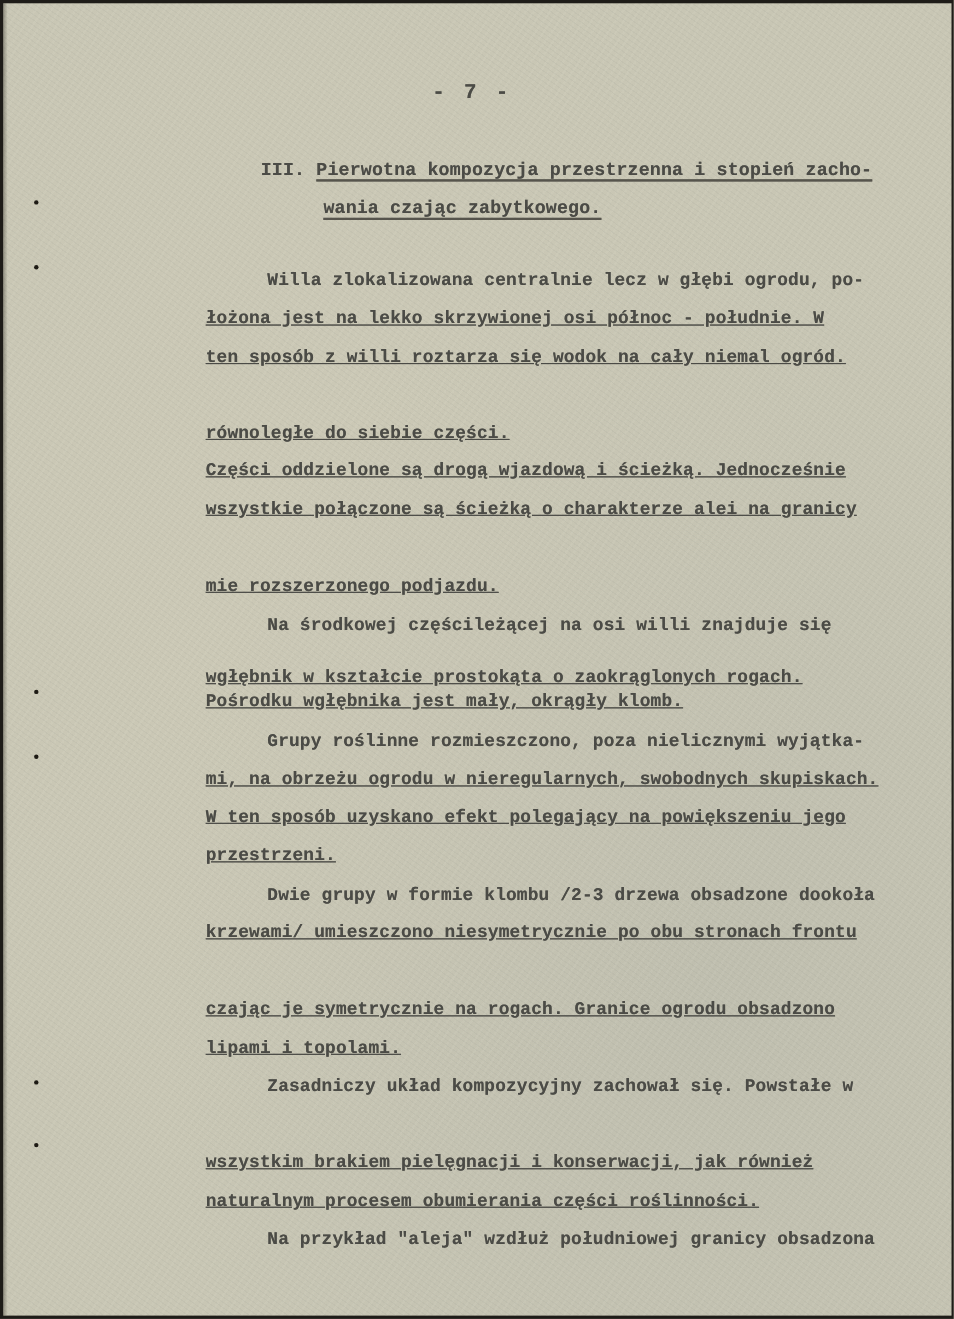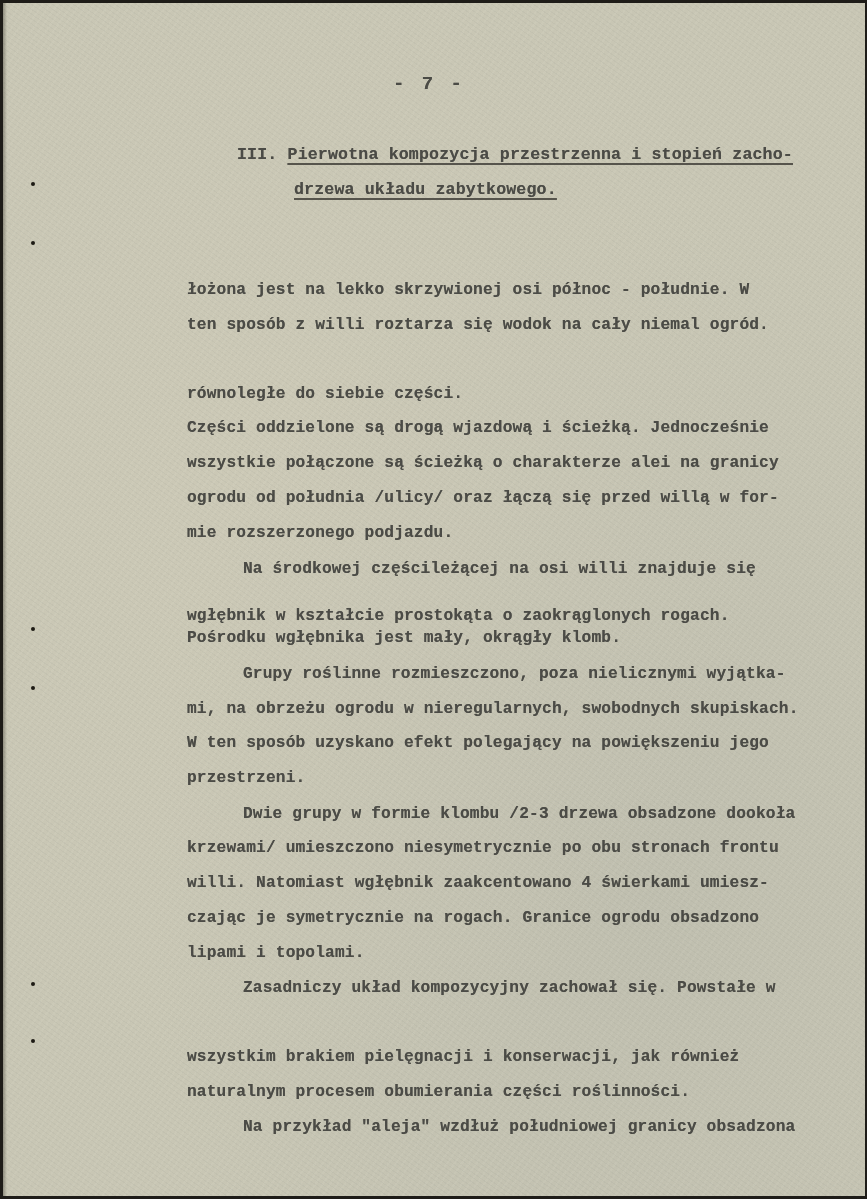--- a/index.html
+++ b/index.html
@@ -48,21 +48,21 @@
     }
     .heading-num {
       display: inline-block;
     }
     .heading-ul {
       text-decoration: underline;
       text-decoration-thickness: 2px;
       text-underline-offset: 4px;
       text-decoration-color: #56544c;
     }
-    .line { left: 184px; }
+    .line { left: 184px; text-decoration: underline; }
     .indent { left: 240px; }
     .punch {
       position: absolute;
       width: 4px;
       height: 4px;
       border-radius: 50%;
       background: #1d1a14;
       left: 28px;
     }
     .edge-shadow {
@@ -81,43 +81,42 @@
   <div class="punch" style="top:179px"></div>
   <div class="punch" style="top:238px"></div>
   <div class="punch" style="top:624px"></div>
   <div class="punch" style="top:683px"></div>
   <div class="punch" style="top:979px"></div>
   <div class="punch" style="top:1036px"></div>
 
   <div class="typed page-number">- 7 -</div>
 
   <div class="typed heading-line" style="left:234px; top:142px;"><span class="heading-num">III.</span> <span class="heading-ul">Pierwotna kompozycja przestrzenna i stopień zacho-</span></div>
-  <div class="typed heading-line" style="left:291px; top:177px;"><span class="heading-ul">drzewa układu zabytkowego.</span></div>
+  <div class="typed heading-line" style="left:291px; top:177px;"><span class="heading-ul">wania czając zabytkowego.</span></div>
 
+  <div class="typed indent" style="top:243px">Willa zlokalizowana centralnie lecz w głębi ogrodu, po-</div>
   <div class="typed line" style="top:278px">łożona jest na lekko skrzywionej osi północ - południe. W</div>
   <div class="typed line" style="top:313px">ten sposób z willi roztarza się wodok na cały niemal ogród.</div>
 
   <div class="typed line" style="top:382px">równoległe do siebie części.</div>
   <div class="typed line" style="top:416px">Części oddzielone są drogą wjazdową i ścieżką. Jednocześnie</div>
   <div class="typed line" style="top:451px">wszystkie połączone są ścieżką o charakterze alei na granicy</div>
-  <div class="typed line" style="top:486px">ogrodu od południa /ulicy/ oraz łączą się przed willą w for-</div>
   <div class="typed line" style="top:521px">mie rozszerzonego podjazdu.</div>
 
   <div class="typed indent" style="top:557px">Na środkowej częścileżącej na osi willi znajduje się</div>
   <div class="typed line" style="top:604px">wgłębnik w kształcie prostokąta o zaokrąglonych rogach.</div>
   <div class="typed line" style="top:626px">Pośrodku wgłębnika jest mały, okrągły klomb.</div>
 
   <div class="typed indent" style="top:662px">Grupy roślinne rozmieszczono, poza nielicznymi wyjątka-</div>
   <div class="typed line" style="top:697px">mi, na obrzeżu ogrodu w nieregularnych, swobodnych skupiskach.</div>
   <div class="typed line" style="top:731px">W ten sposób uzyskano efekt polegający na powiększeniu jego</div>
   <div class="typed line" style="top:766px">przestrzeni.</div>
 
   <div class="typed indent" style="top:802px">Dwie grupy w formie klombu /2-3 drzewa obsadzone dookoła</div>
   <div class="typed line" style="top:836px">krzewami/ umieszczono niesymetrycznie po obu stronach frontu</div>
-  <div class="typed line" style="top:871px">willi. Natomiast wgłębnik zaakcentowano 4 świerkami umiesz-</div>
   <div class="typed line" style="top:906px">czając je symetrycznie na rogach. Granice ogrodu obsadzono</div>
   <div class="typed line" style="top:941px">lipami i topolami.</div>
 
   <div class="typed indent" style="top:976px">Zasadniczy układ kompozycyjny zachował się. Powstałe w</div>
   <div class="typed line" style="top:1045px">wszystkim brakiem pielęgnacji i konserwacji, jak również</div>
   <div class="typed line" style="top:1080px">naturalnym procesem obumierania części roślinności.</div>
 
   <div class="typed indent" style="top:1115px">Na przykład "aleja" wzdłuż południowej granicy obsadzona</div>
 </div>
 

